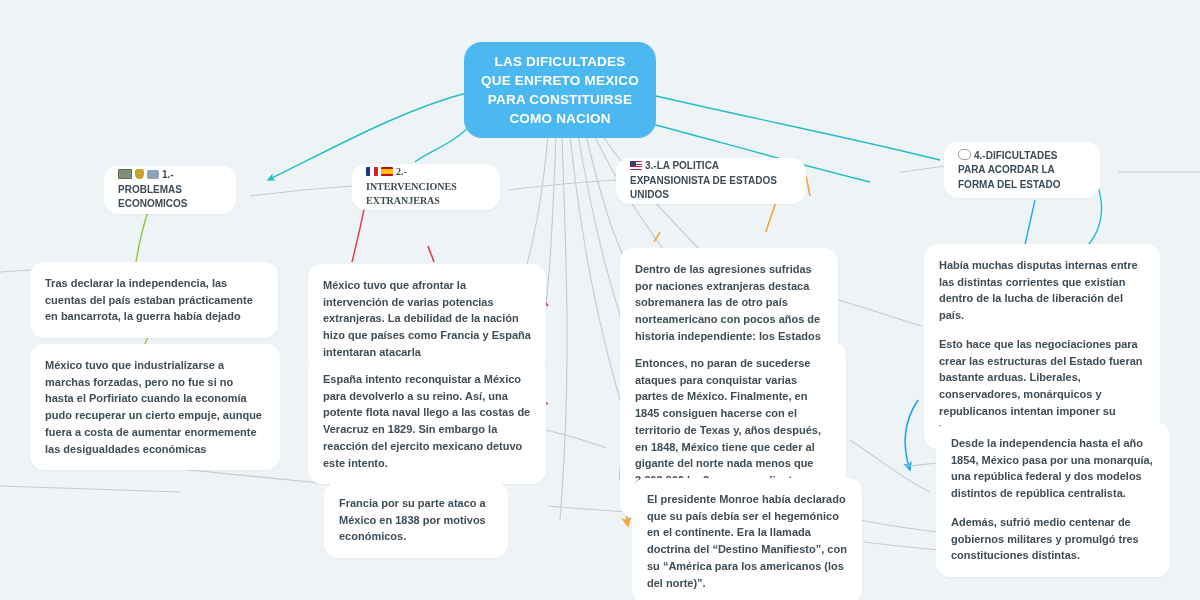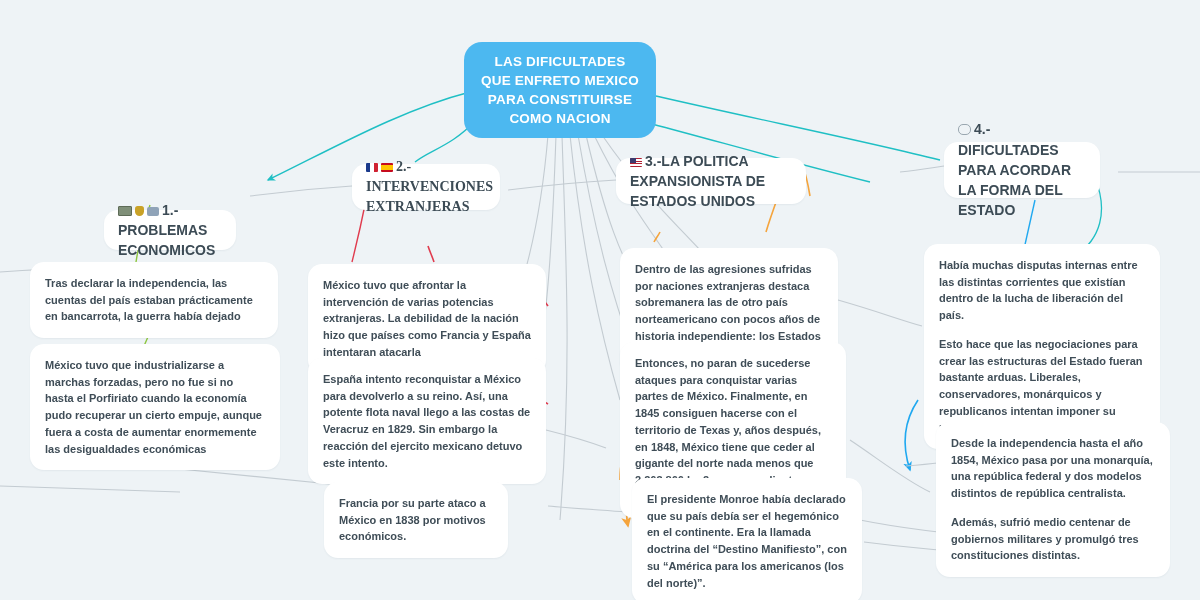--- a/index.html
+++ b/index.html
@@ -47,21 +47,21 @@
     line-height: 1.42;
     letter-spacing: 0.2px;
     display: flex;
     align-items: center;
     justify-content: flex-start;
     padding: 10px 14px;
     box-shadow: none;
   }
 
   .branch {
-    font-size: 14px;
+    font-size: 10px;
     font-weight: 700;
     line-height: 1.45;
     padding: 11px 14px;
     color: #3c4b55;
     display: flex;
     align-items: center;
   }
 
   .branch .btext { display: block; }
 
@@ -217,21 +217,21 @@
       <path d="M0,486 C60,488 120,490 180,492"></path>
       <path d="M170,468 C230,474 290,480 330,484"></path>
       <path d="M906,466 C930,464 950,462 962,460"></path>
     </g>
   </svg>
 
   <div class="node central" style="left:464px; top:42px; width:192px; height:96px;">
     <span>LAS DIFICULTADES QUE ENFRETO MEXICO PARA CONSTITUIRSE COMO NACION</span>
   </div>
 
-  <div class="node branch" style="left:104px; top:166px; width:132px; height:40px;margin-top:44px;">
+  <div class="node branch" style="left:104px; top:166px; width:132px; height:48px;">
     <span class="btext">
       <span class="ico-money"></span><span class="ico-bag"></span><span class="ico-wings"></span><span>1.-PROBLEMAS ECONOMICOS</span>
     </span>
   </div>
 
   <div class="node leaf" style="left:30px; top:262px; width:248px;">
     <p>Tras declarar la independencia, las cuentas del país estaban prácticamente en bancarrota, la guerra había dejado</p>
   </div>
 
   <div class="node leaf" style="left:30px; top:344px; width:250px;">

